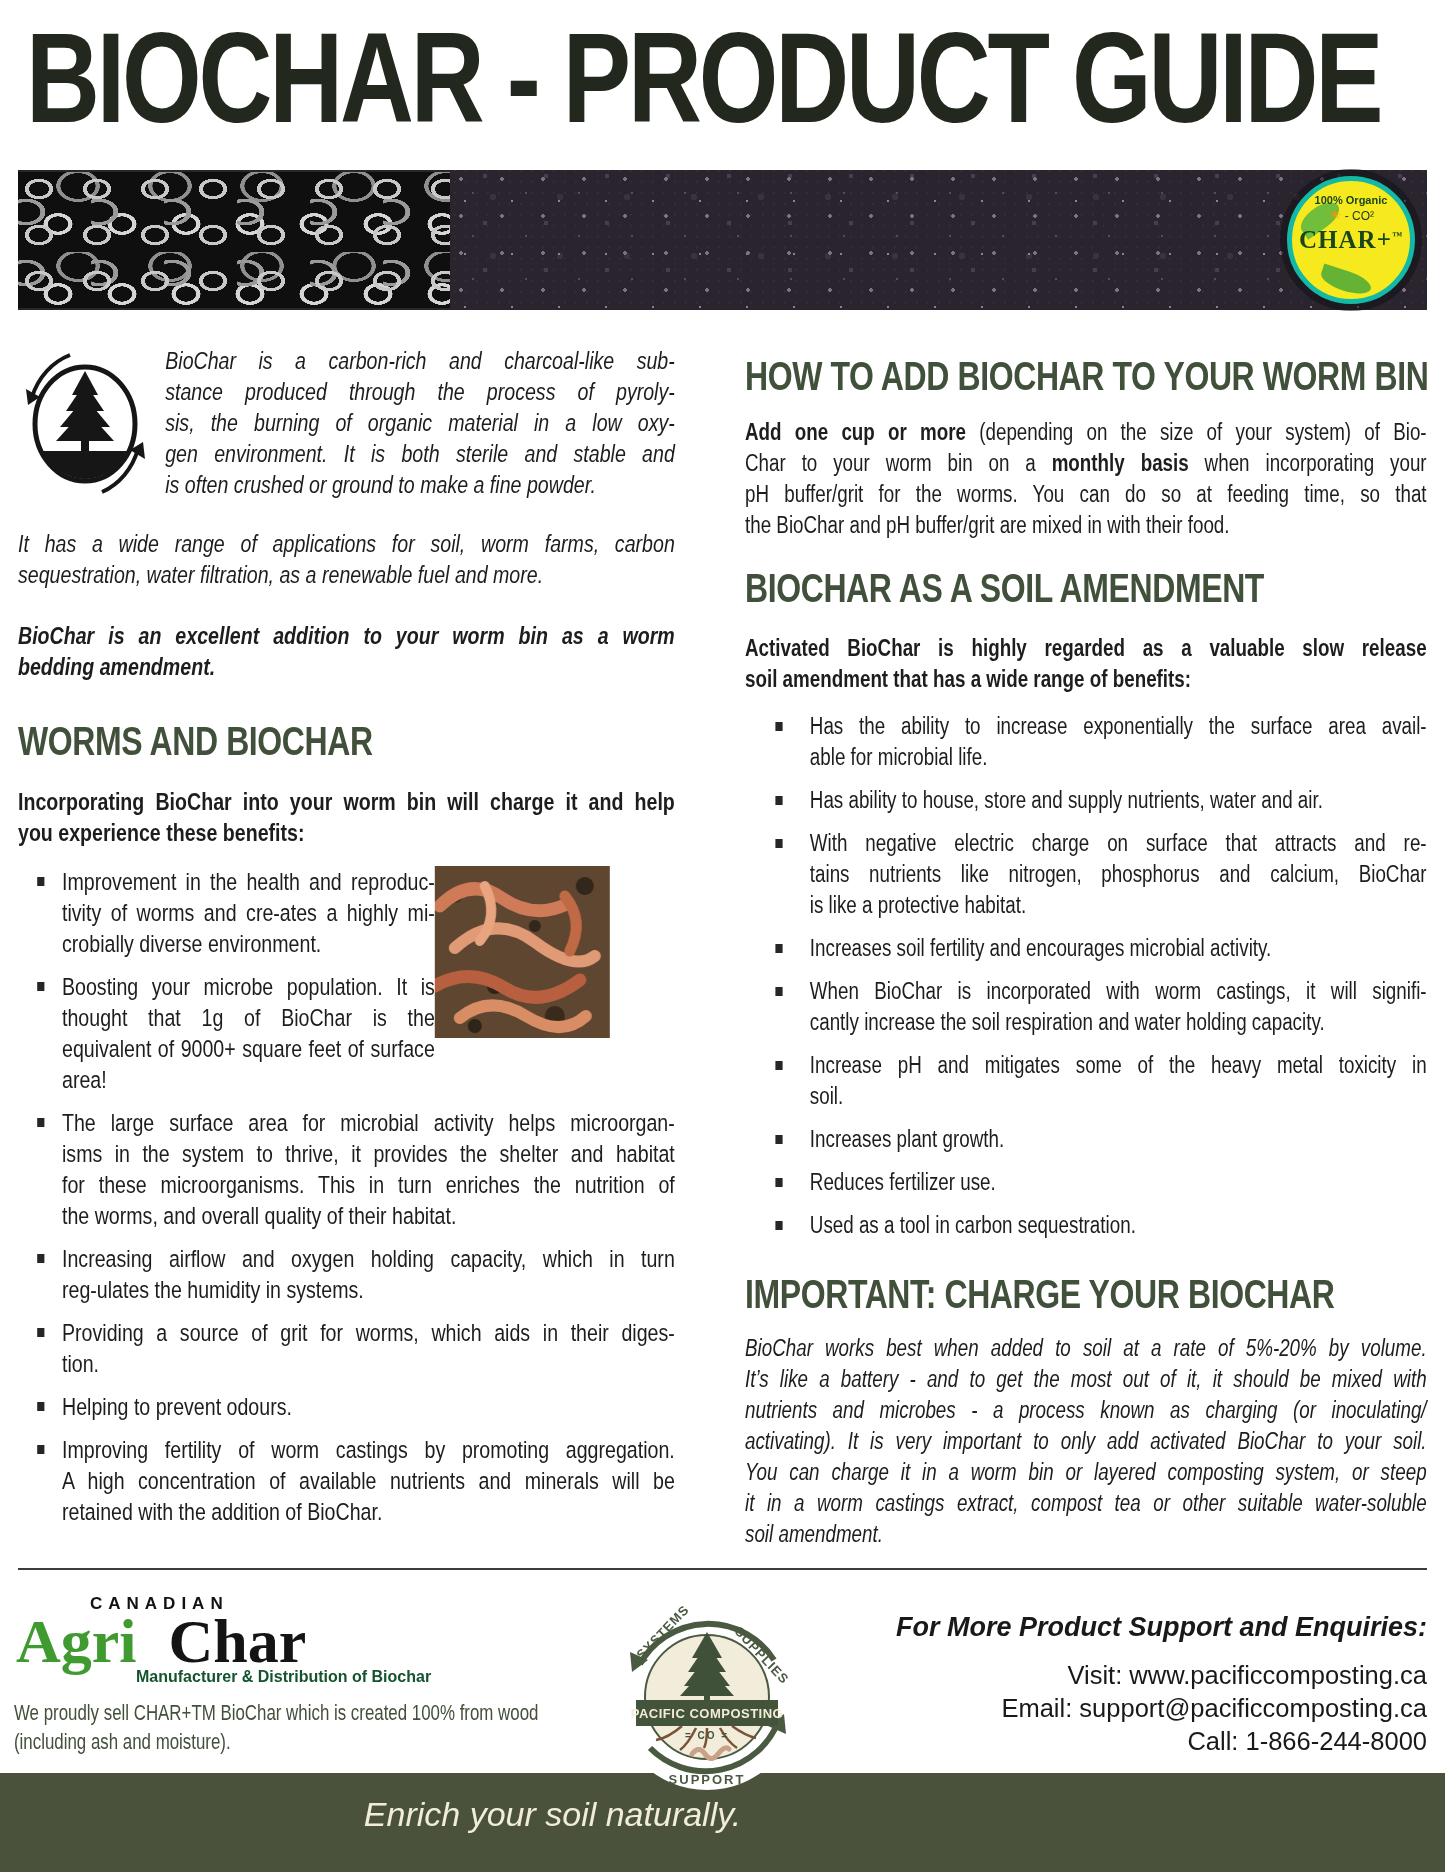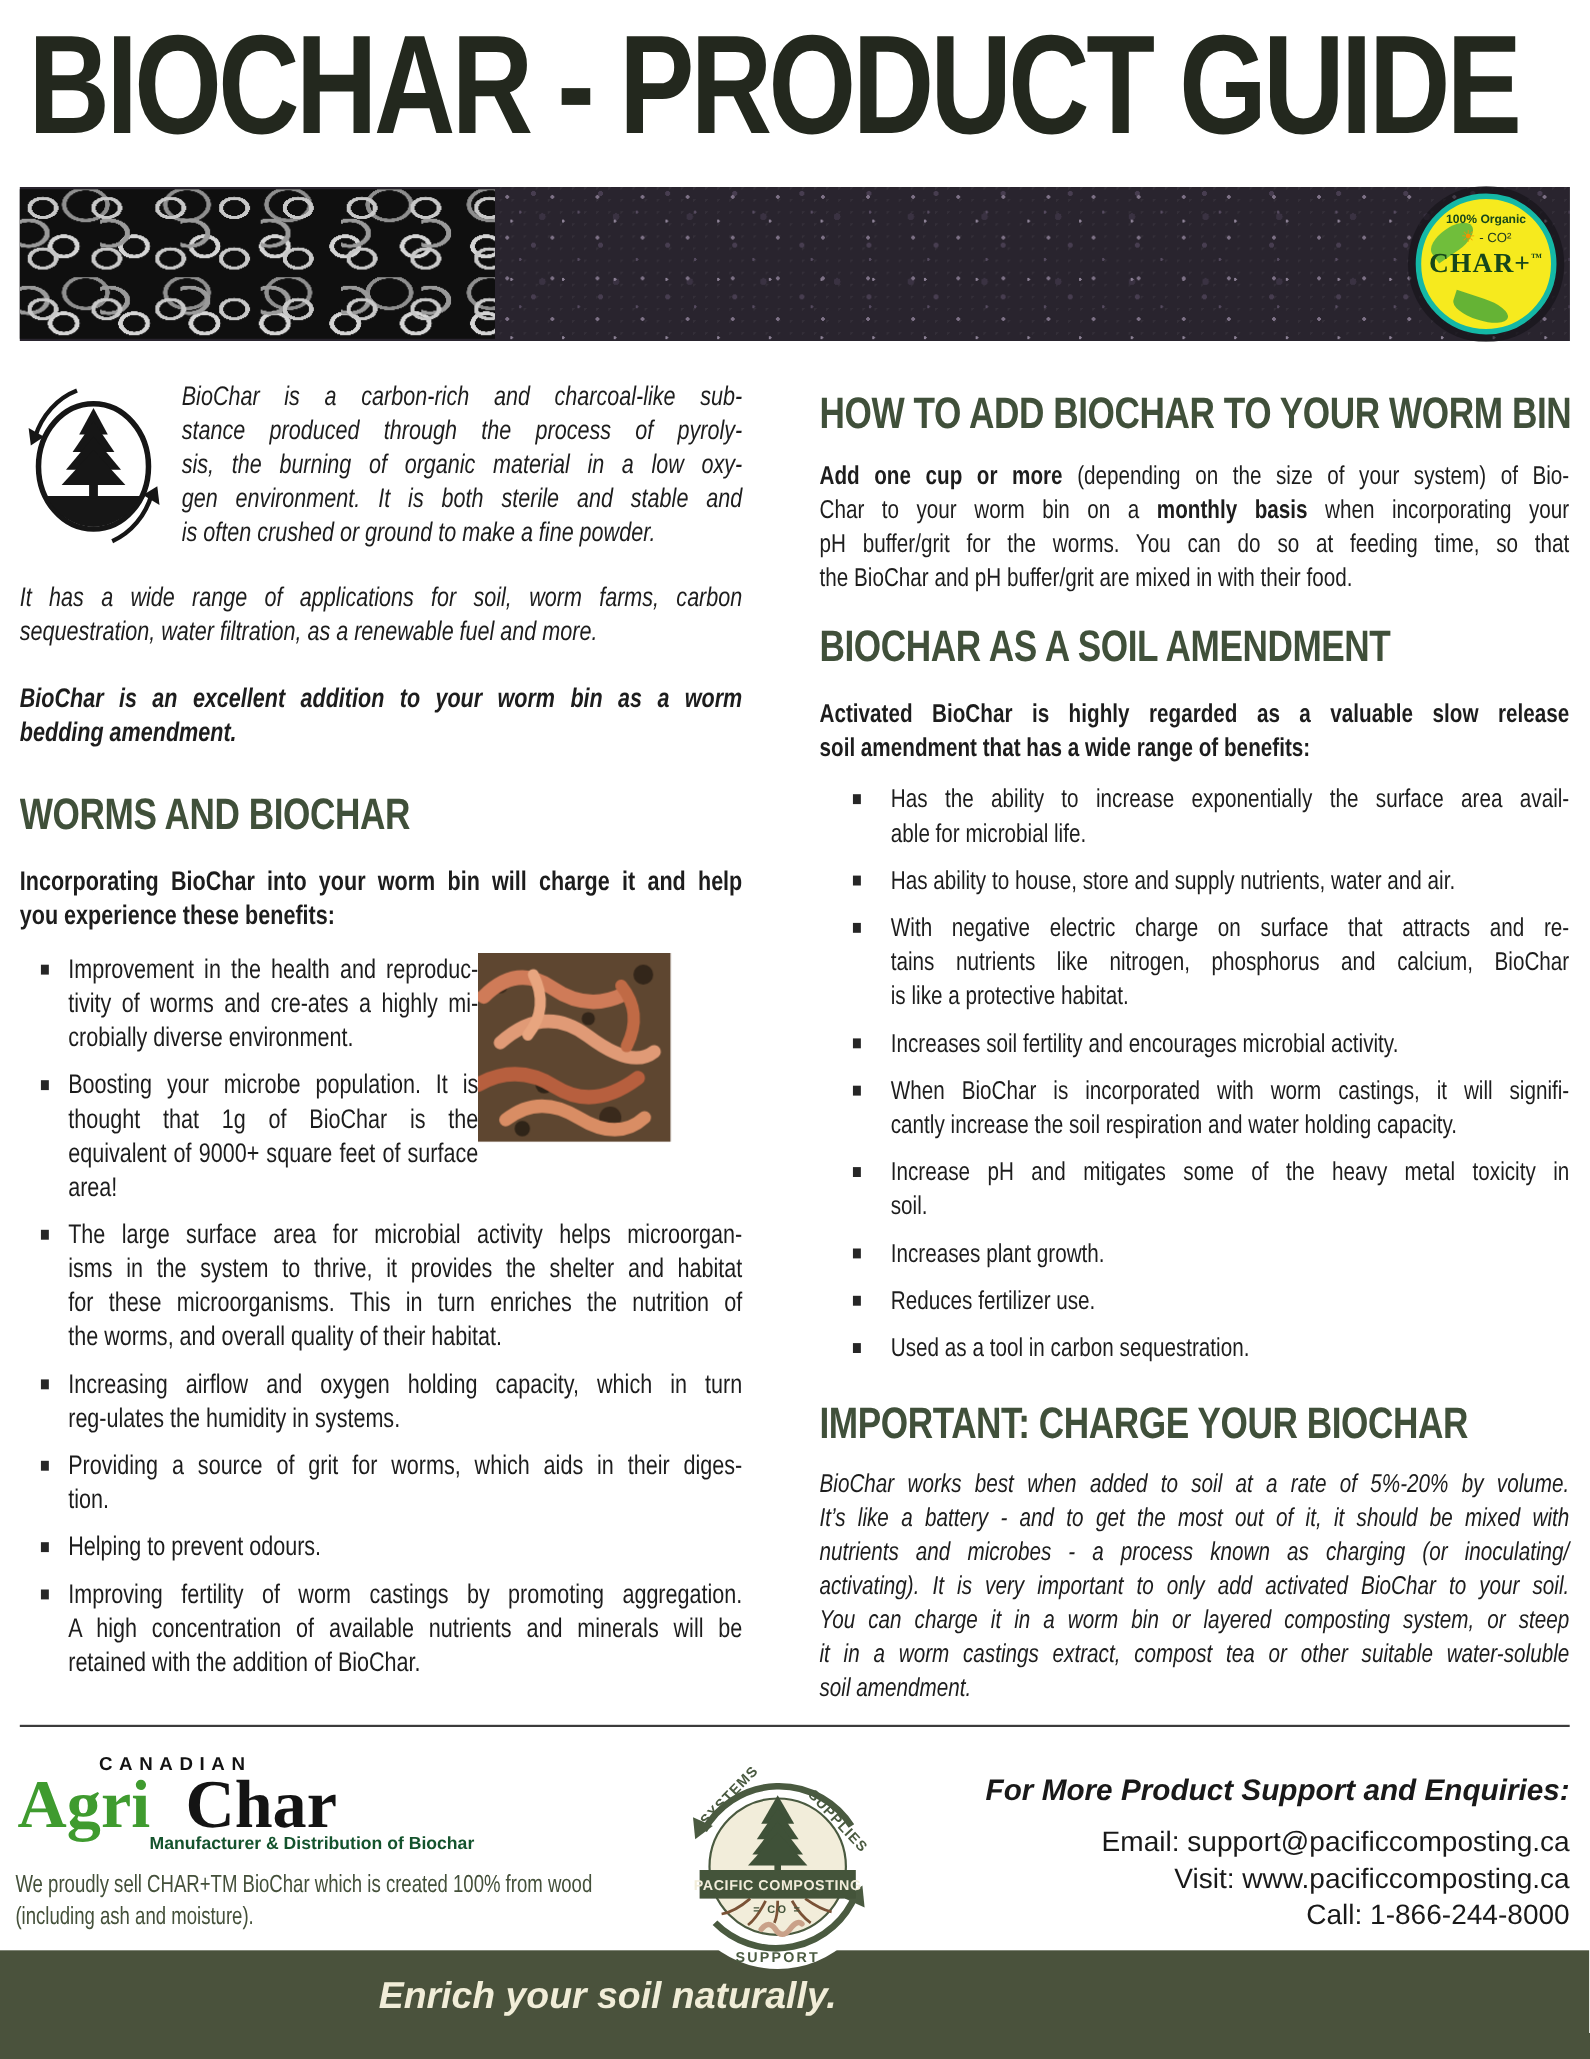--- a/index.html
+++ b/index.html
@@ -89,21 +89,21 @@
   .ac-char{color:#141414;margin-left:32px;}
   .ac-tag{font-size:16px;font-weight:bold;color:#14532d;margin-left:120px;margin-top:-2px;}
   .footer-note{position:absolute;left:14px;top:1698px;width:720px;font-size:22.5px;line-height:29px;
     color:#44503a;transform:scaleX(0.75);transform-origin:0 0;}
   .contact{position:absolute;right:18px;top:1612px;text-align:right;color:#191919;}
   .contact-h{font-size:27px;font-weight:bold;font-style:italic;margin-bottom:16px;}
   .contact-line{font-size:25.5px;line-height:33px;}
   .pc-badge{position:absolute;left:612px;top:1602px;z-index:5;}
 
   .bottom-bar{position:absolute;left:0;top:1773px;width:1445px;height:99px;background:#4a523c;}
-  .bar-text{padding-top:22px;text-align:center;padding-right:340px;font-size:34px;font-weight:bold;
+  .bar-text{padding-top:22px;text-align:center;padding-right:340px;font-size:34px;font-weight:normal;
     font-style:italic;color:#f1edd8;letter-spacing:0;}
 </style>
 </head>
 <body>
 
 <div class="page">
 
   <div class="title-sq">
     <h1 class="main-title">BIOCHAR - PRODUCT GUIDE</h1>
   </div>
@@ -312,22 +312,22 @@
       <path d="M120,124 q14,10 24,12" stroke="#7a5236" stroke-width="2.5" fill="none"></path>
       <path d="M80,152 q7,-9 13,0 t13,0 t11,-5" stroke="#c9a189" stroke-width="5" fill="none" stroke-linecap="round"></path>
       <rect x="24" y="98" width="142" height="26" fill="#44543a"></rect>
       <text x="95" y="116" text-anchor="middle" fill="#f2edda" font-size="13" font-weight="bold" letter-spacing="0.5">PACIFIC COMPOSTING</text>
       <text x="95" y="137" text-anchor="middle" fill="#44543a" font-size="10" font-weight="bold" letter-spacing="2">= CO =</text>
     </svg>
   </div>
 
   <div class="contact">
     <div class="contact-h">For More Product Support and Enquiries:</div>
+    <div class="contact-line">Visit: www.pacificcomposting.ca</div>
     <div class="contact-line">Email: support@pacificcomposting.ca</div>
-    <div class="contact-line">Visit: www.pacificcomposting.ca</div>
     <div class="contact-line">Call: 1-866-244-8000</div>
   </div>
 
   <div class="bottom-bar">
     <div class="bar-text">Enrich your soil naturally.</div>
   </div>
 
 </div>
 
 </body></html>

